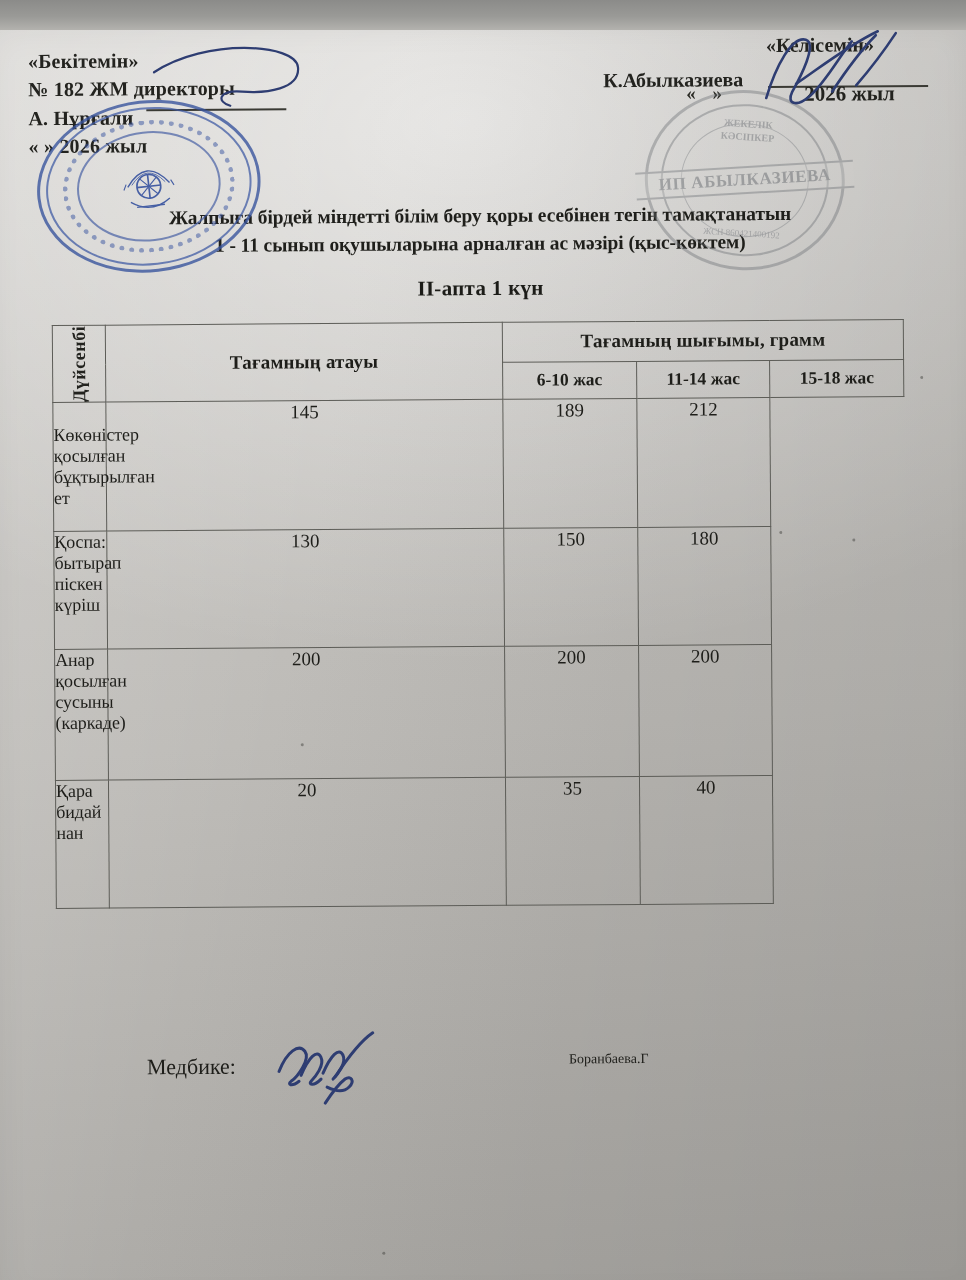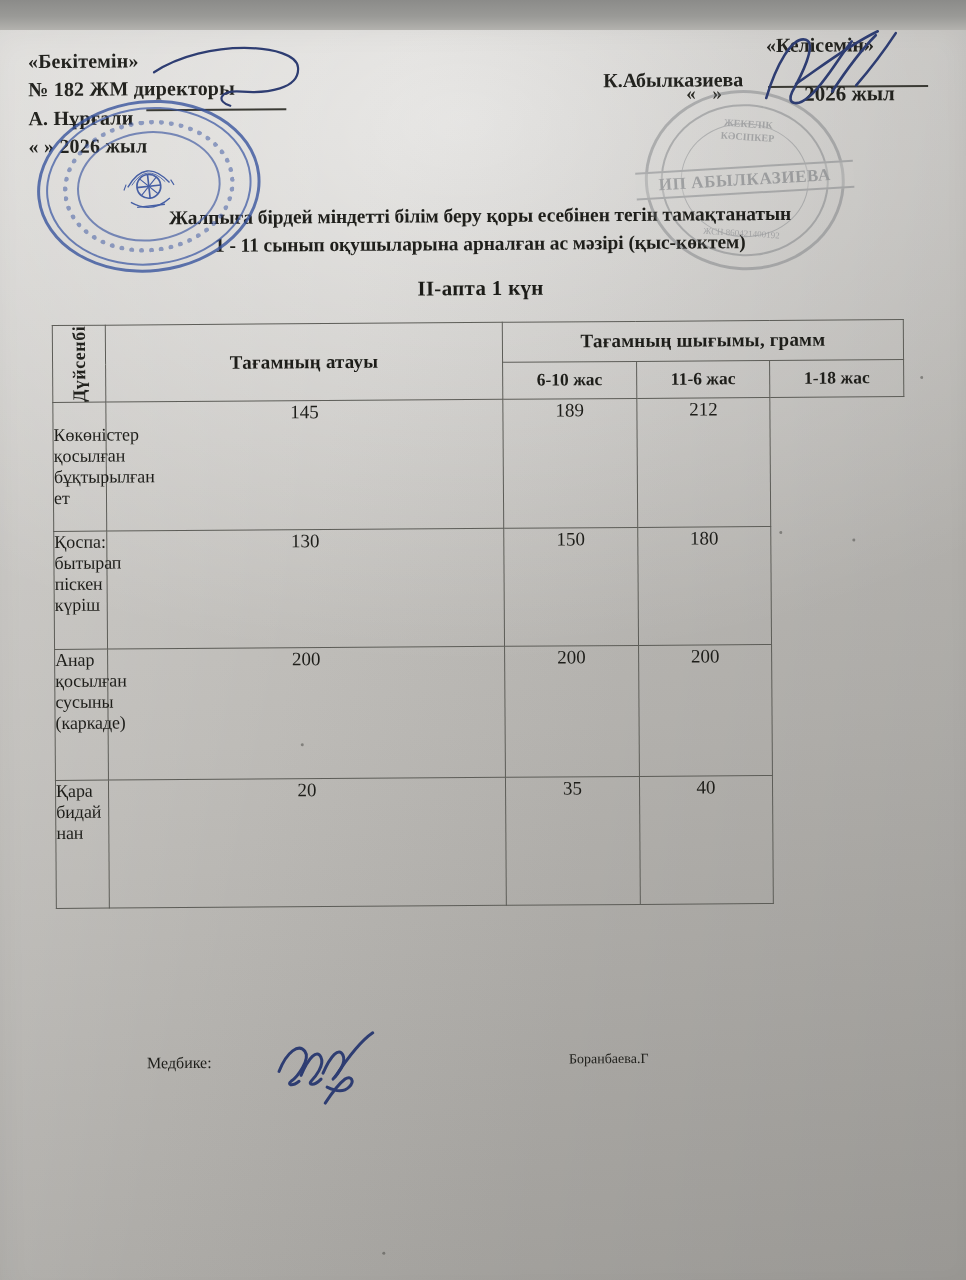--- a/index.html
+++ b/index.html
@@ -291,21 +291,21 @@
     text-align: center;
     vertical-align: top;
     padding-top: 12px;
     color: #2a2a26;
   }
 
   
   .footer-label {
     position: absolute;
     left: 144px; top: 1052px;
-    font-size: 16px;
+    font-size: 22px;
     color: #1e1e1a;
     white-space: nowrap;
   }
   .footer-name {
     position: absolute;
     left: 566px; top: 1052px;
     font-size: 14px;
     color: #1e1e1a;
     white-space: nowrap;
   }
@@ -397,22 +397,22 @@
         <thead>
           <tr>
             <th class="dayc" rowspan="6">
               <div class="day-vert">Дүйсенбі</div>
             </th>
             <th class="hcell-name" rowspan="2" style="width:396px;">Тағамның атауы</th>
             <th class="hcell-out" colspan="3">Тағамның шығымы, грамм</th>
           </tr>
           <tr>
             <th class="hcell-age" style="width:134px;">6-10 жас</th>
-            <th class="hcell-age" style="width:134px;">11-6 жас</th>
-            <th class="hcell-age" style="width:136px;">1-18 жас</th>
+            <th class="hcell-age" style="width:134px;">11-14 жас</th>
+            <th class="hcell-age" style="width:136px;">15-18 жас</th>
           </tr>
         </thead>
         <tbody>
           <tr style="height:92px;">
             <td class="dish mid">Көкөністер қосылған бұқтырылған ет</td>
             <td class="val">145</td>
             <td class="val">189</td>
             <td class="val">212</td>
           </tr>
           <tr style="height:68px;">

